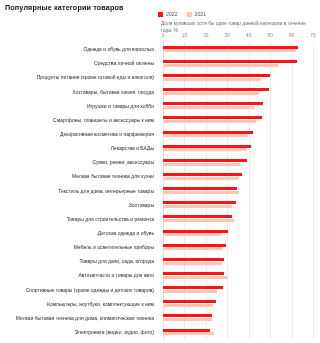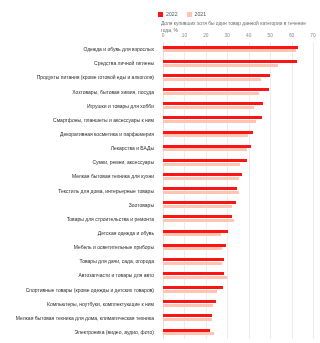--- a/index.html
+++ b/index.html
@@ -149,20 +149,21 @@
     white-space: nowrap;
     text-align: right;
     transform: translateY(-50%);
   }
 </style>
 </head>
 <body>
 
 <div id="chart-root">
 
+  <div class="chart-title">Популярные категории товаров</div>
 
   <div class="legend">
     <div class="legend-item">
       <span class="legend-swatch" style="background: rgb(255, 20, 20);"></span>
       <span class="legend-label">2022</span>
     </div>
     <div class="legend-item">
       <span class="legend-swatch" style="background: rgb(255, 197, 178);"></span>
       <span class="legend-label">2021</span>
     </div>

